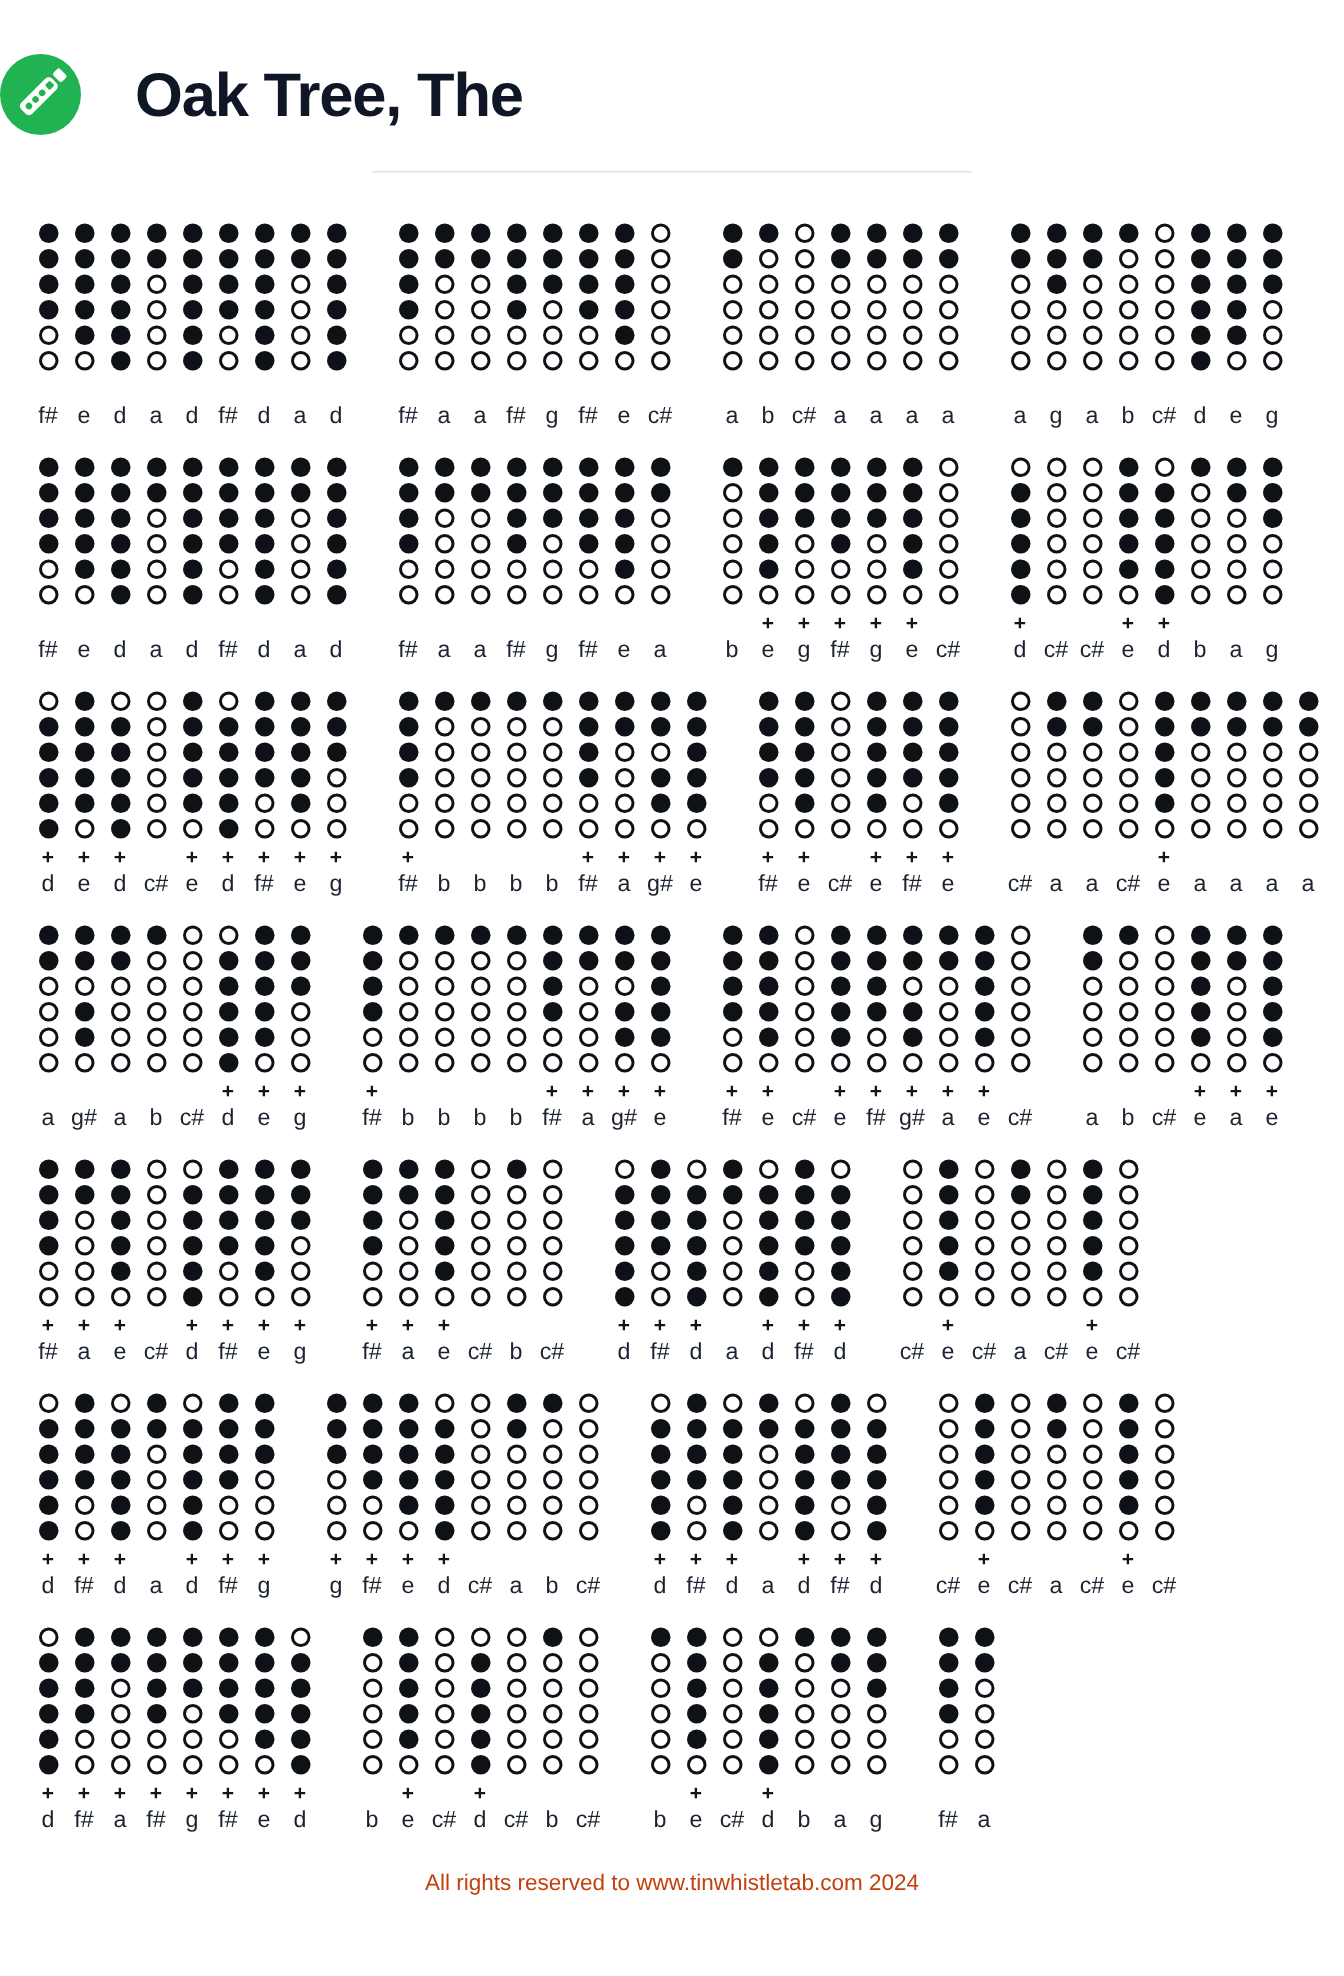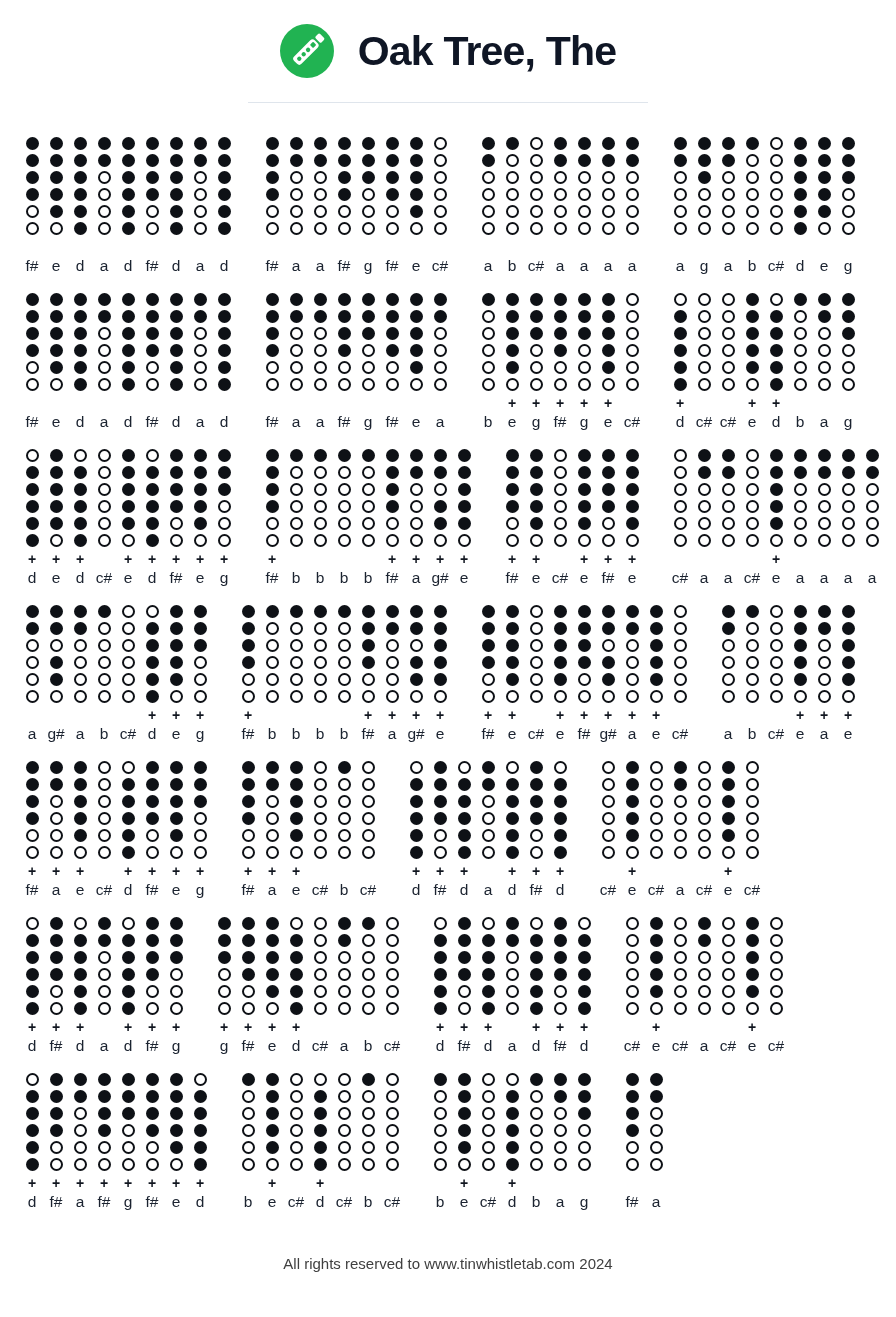--- a/index.html
+++ b/index.html
@@ -1,34 +1,34 @@
 <!DOCTYPE html>
 <html><head>
 <meta charset="utf-8">
 <style>
   html,body { margin:0; padding:0; background:#ffffff; }
   body { width:896px; min-height:1317px; font-family:"Liberation Sans", sans-serif; color:#10151f; }
 
-  .header { display:flex; align-items:center; justify-content:center; gap:24px; padding-top:24px; }
+  .header { display:flex; align-items:center; gap:36px; padding-top:36px; }
   .header .icon { width:54px; height:54px; flex:0 0 auto; }
   .page-title { font-size:41px; font-weight:700; letter-spacing:-0.8px; color:#0f1625; }
 
   .divider { width:400px; height:1px; background:#dfe5ec; margin:24px auto 34px auto; }
 
   .sheet { padding-left:25px; padding-right:10px; }
   .tab-row { display:flex; gap:34px; margin-bottom:18px; align-items:flex-start; }
   .tab-group { display:flex; gap:10px; }
   .note-col { display:flex; flex-direction:column; align-items:center; width:14px; }
   .dot { width:13px; height:13px; border-radius:50%; box-sizing:border-box; margin-bottom:4px; flex:0 0 auto; }
   .dot.filled { background:#0e1116; }
   .dot.open   { background:#ffffff; border:2.6px solid #0e1116; }
   .plus { height:15px; margin-top:2px; font-size:14px; font-weight:700; line-height:13px; color:#10151f; }
   .note-label { font-size:15.5px; font-weight:500; white-space:nowrap; color:#1b2330; height:19px; line-height:19px; }
 
-  .footer { text-align:center; font-size:15px; color:#404040; margin:44px 0 28px 0; }
+  .footer { text-align:center; font-size:15px; color:#c2410c; margin:24px 0 28px 0; }
 </style>
 </head>
 <body>
 
 <div class="header">
   <svg class="icon" viewBox="0 0 52 52" xmlns="http://www.w3.org/2000/svg">
     <circle class="icon-green" cx="26" cy="26" r="26" fill="#21b352"></circle>
     <g transform="rotate(45 26 26)">
       <rect x="21" y="13.5" width="10" height="28" rx="3" fill="#ffffff"></rect>
       <rect x="22" y="5.5" width="8" height="6" rx="1.5" fill="#ffffff"></rect>

